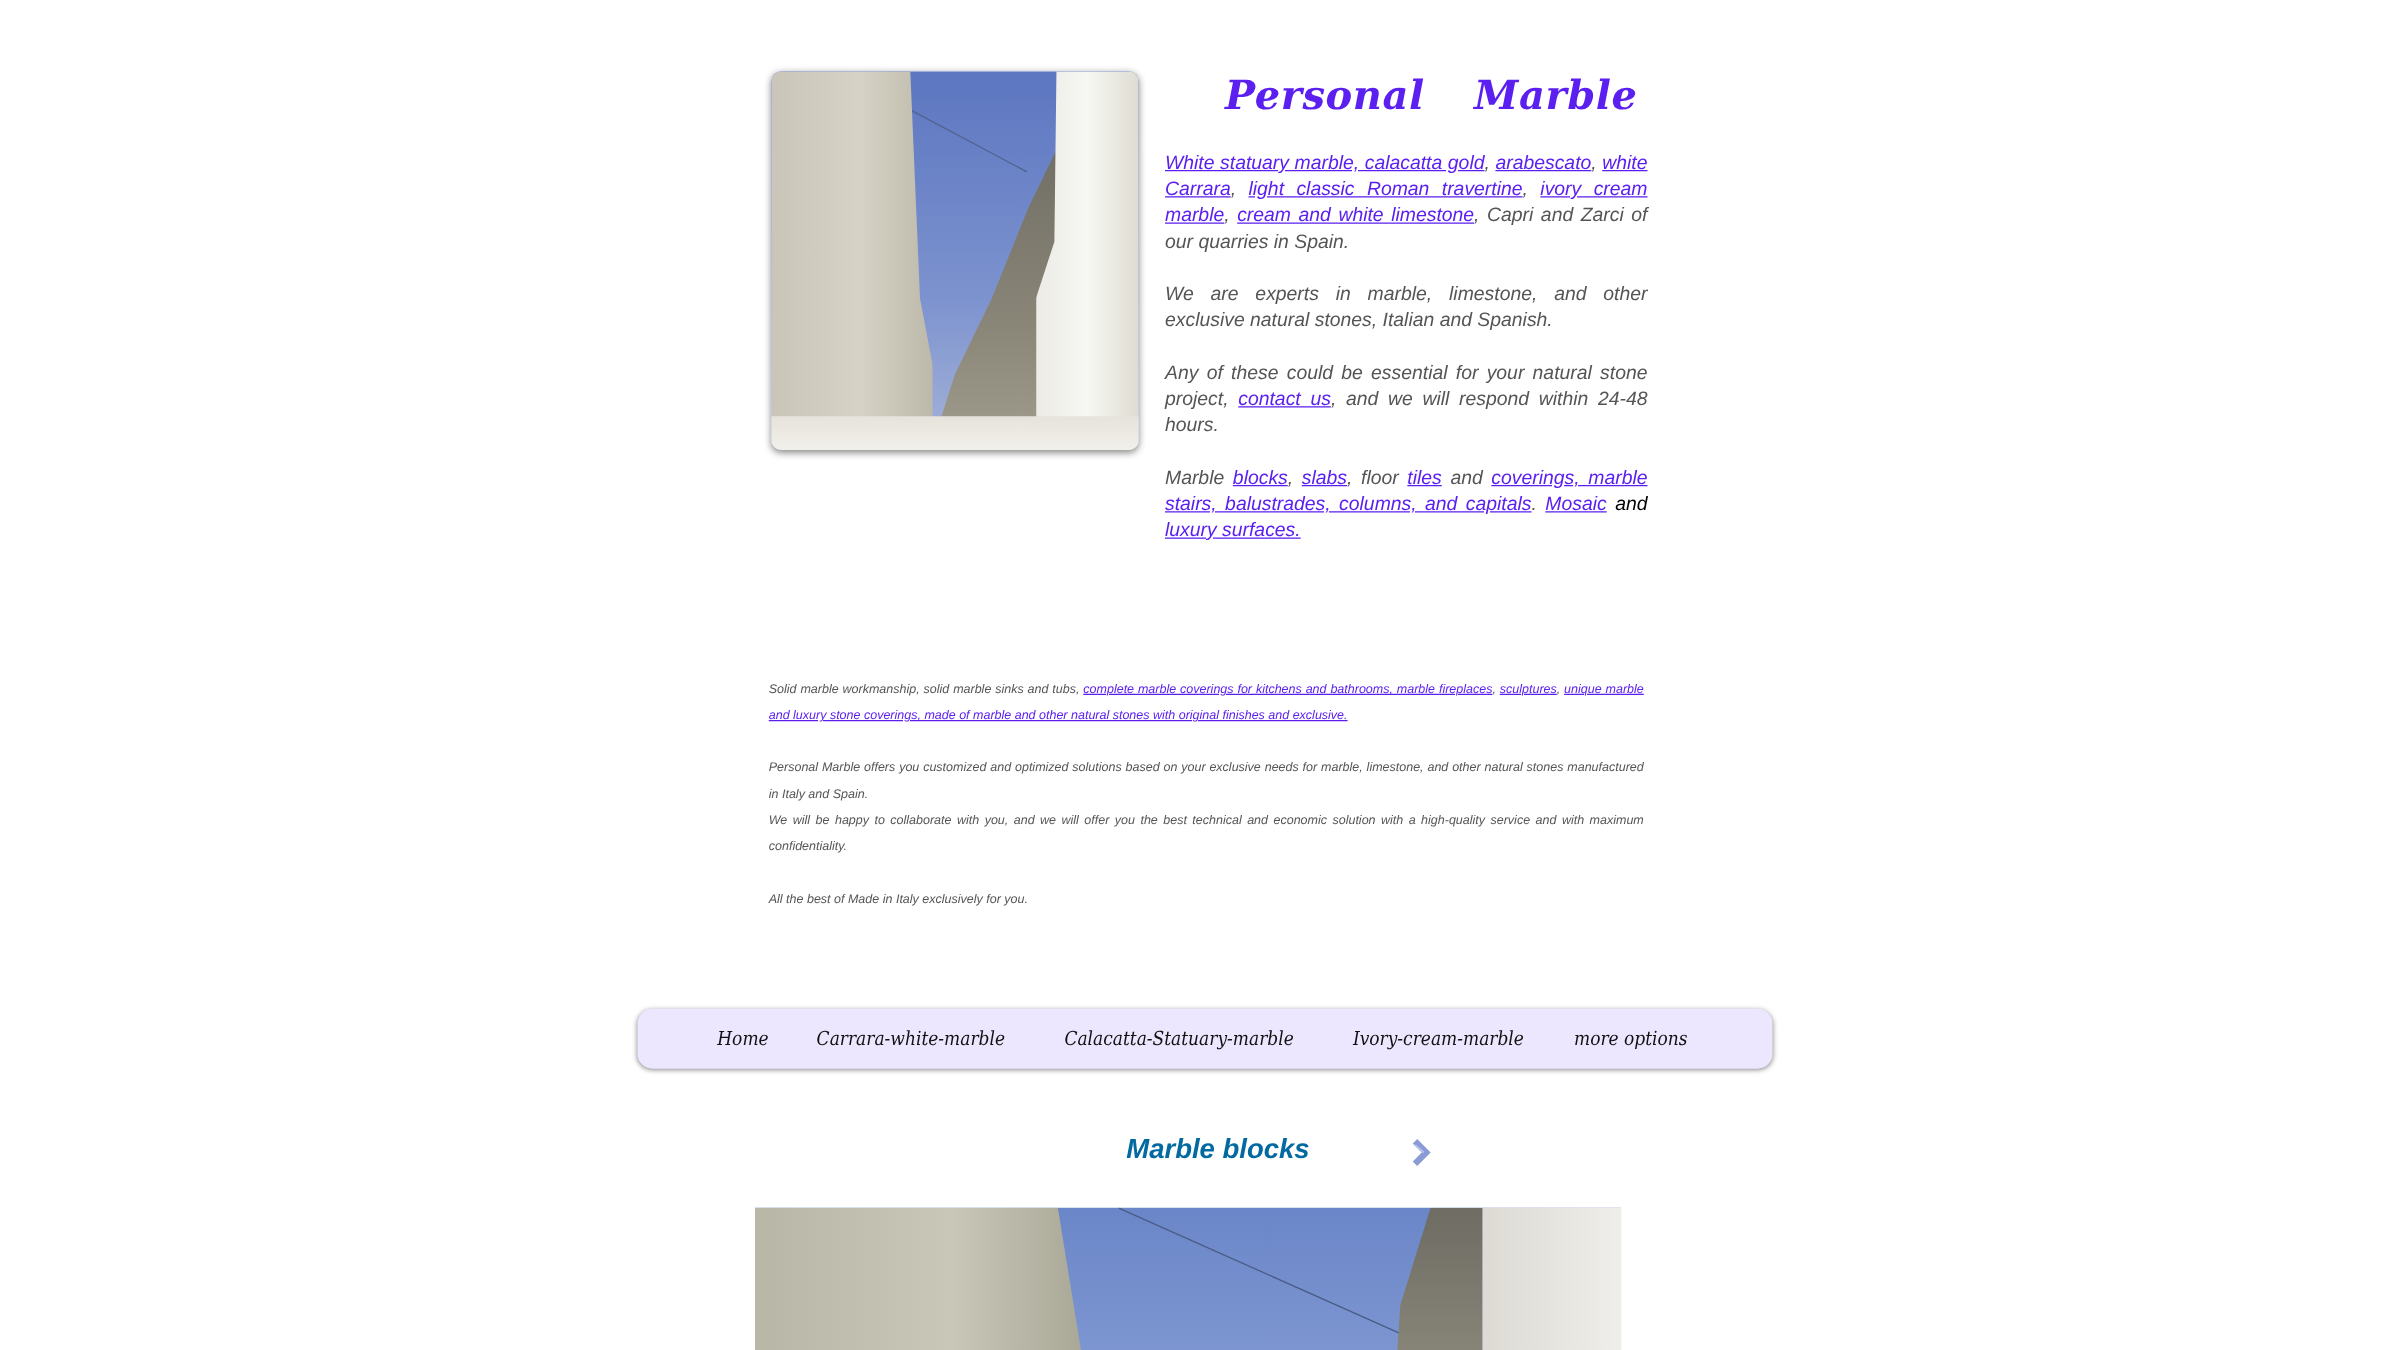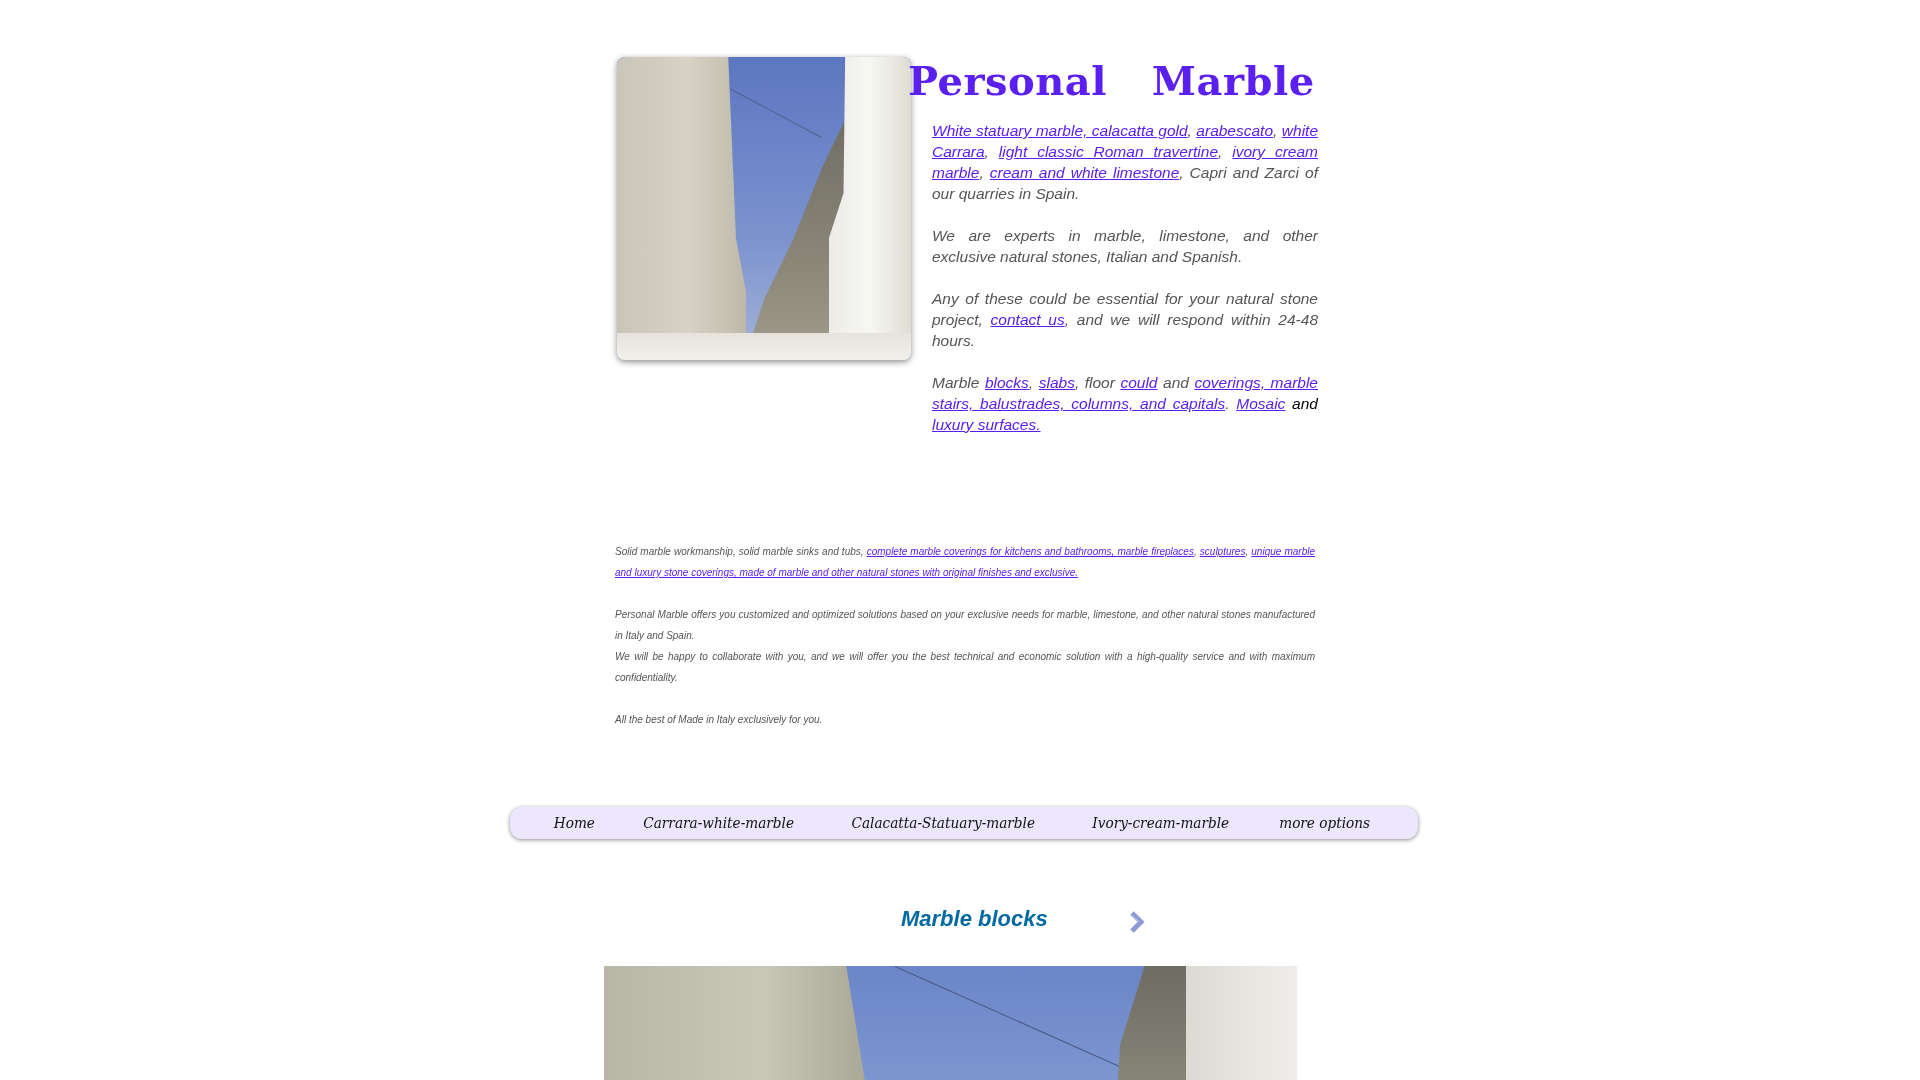--- a/index.html
+++ b/index.html
@@ -16,32 +16,32 @@
   .mountain { position:absolute; right:14%; top:12%; width:40%; height:80%;
               background:linear-gradient(180deg,#6d6a62,#8a8678 70%,#9c9889);
               clip-path:polygon(100% 0,100% 100%,0 100%,10% 85%,35% 60%,60% 30%,80% 10%); }
   .wall-right { position:absolute; right:0; top:0; width:28%; height:100%;
                 background:linear-gradient(90deg,#ecebe6,#f7f7f3 50%,#dedcd2);
                 clip-path:polygon(20% 0,100% 0,100% 100%,0 100%,0 60%,18% 45%); }
   .ground { position:absolute; left:0; bottom:0; width:100%; height:9%;
             background:linear-gradient(180deg,#e6e3dc,#f2f0ea); }
   .wire { position:absolute; left:30%; top:6%; width:45%; height:1px; background:#50628e; transform:rotate(28deg); transform-origin:left; }
 
-  .title { left:908px; top:57px; font-family:"DejaVu Serif", serif; font-weight:bold;
-           font-size:40px; color:#5b1ff0; letter-spacing:0.5px; word-spacing:8px; }
+  .title { left:980px; top:57px; font-family:"DejaVu Serif", serif; font-style:italic; font-weight:bold;
+           font-size:32px; color:#5b1ff0; letter-spacing:0.5px; word-spacing:8px; }
   .col { left:932px; width:386px; font-size:15.5px; line-height:21px; font-style:italic; color:#555555; text-align:justify; }
   .col p { margin:0 0 21px 0; }
   .black { color:#000; }
   .wide { left:615px; width:700px; font-size:10px; line-height:21px; font-style:italic; color:#555555; text-align:justify; }
   .wide p { margin:0; }
   .gap { height:21px; }
   .plainlink { color:#5b1ff0; text-decoration:none; }
 
-  .nav { left:510px; top:807px; width:908px; height:32px; background:#ece6ff; border-radius:12px;
-         box-shadow:0 1px 4px rgba(0,0,0,0.45); display:flex; justify-content:center; align-items:center; gap:35px; }
+  .nav { left:510px; top:807px; width:908px; height:48px; background:#ece6ff; border-radius:12px;
+         box-shadow:0 1px 4px rgba(0,0,0,0.45); display:flex; justify-content:center; align-items:center; gap:25px; }
   .nav-item { font-family:"DejaVu Serif", serif; font-style:italic; font-size:15.5px; color:#111; cursor:pointer;
               transform:scaleX(0.88); }
 
   .section-title { left:901px; top:906px; font-size:22px; font-weight:bold; font-style:italic; color:#0369a1; }
   .arrow { left:1128px; top:910px; width:18px; height:24px; cursor:pointer; }
 
   .photo-bottom { left:604px; top:966px; width:693px; height:130px; overflow:hidden; }
   .q2 { width:100%; height:100%; position:relative; background:linear-gradient(180deg,#6b86c8,#7f98d2); }
   .q2 .l { position:absolute; left:0; top:0; width:38%; height:100%; background:linear-gradient(90deg,#b8b6a6,#c9c7b8 60%,#a9a796);
            clip-path:polygon(0 0,92% 0,100% 100%,0 100%); }
@@ -67,21 +67,21 @@
 
 <div class="abs col" style="top:120px;">
   <p>
     <a>White statuary marble, calacatta gold</a><span>, </span><a>arabescato</a><span>, </span><a>white Carrara</a><span>, </span><a>light classic Roman travertine</a><span>, </span><a>ivory cream marble</a><span>, </span><a>cream and white limestone</a><span>, Capri and Zarci of our quarries in Spain.</span>
   </p>
   <p>We are experts in marble, limestone, and other exclusive natural stones, Italian and Spanish.</p>
   <p>
     <span>Any of these could be essential for your natural stone project, </span><a>contact us</a><span>, and we will respond within 24-48 hours.</span>
   </p>
   <p>
-    <span>Marble </span><a>blocks</a><span>, </span><a>slabs</a><span>, floor </span><a>could</a><span> and </span><a>coverings, marble stairs, balustrades, columns, and capitals</a><span>. </span><a>Mosaic</a><span class="black"> and </span><a>luxury surfaces.</a>
+    <span>Marble </span><a>blocks</a><span>, </span><a>slabs</a><span>, floor </span><a>tiles</a><span> and </span><a>coverings, marble stairs, balustrades, columns, and capitals</a><span>. </span><a>Mosaic</a><span class="black"> and </span><a>luxury surfaces.</a>
   </p>
 </div>
 
 <div class="abs wide" style="top:541px;">
   <p>
     <span>Solid marble workmanship, solid marble sinks and tubs, </span><a>complete marble coverings for kitchens and bathrooms, marble fireplaces</a><span>, </span><a>sculptures</a><span>, </span><a>unique marble and luxury stone coverings, made of marble and other natural stones with original finishes and exclusive.</a>
   </p>
   <div class="gap"></div>
   <p>Personal Marble offers you customized and optimized solutions based on your exclusive needs for marble, limestone, and other natural stones manufactured in Italy and Spain.</p>
   <p>We will be happy to collaborate with you, and we will offer you the best technical and economic solution with a high-quality service and with maximum confidentiality.</p>

